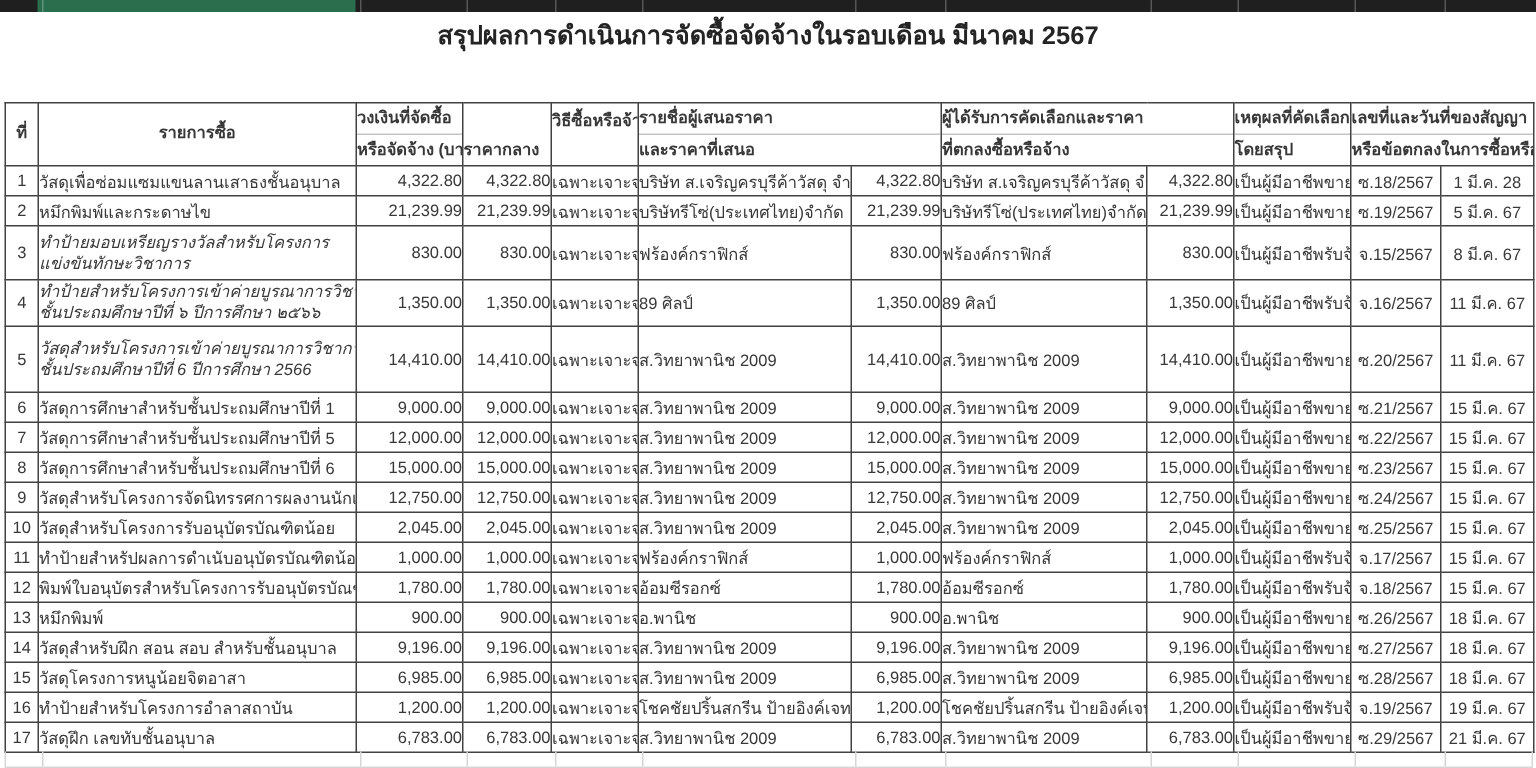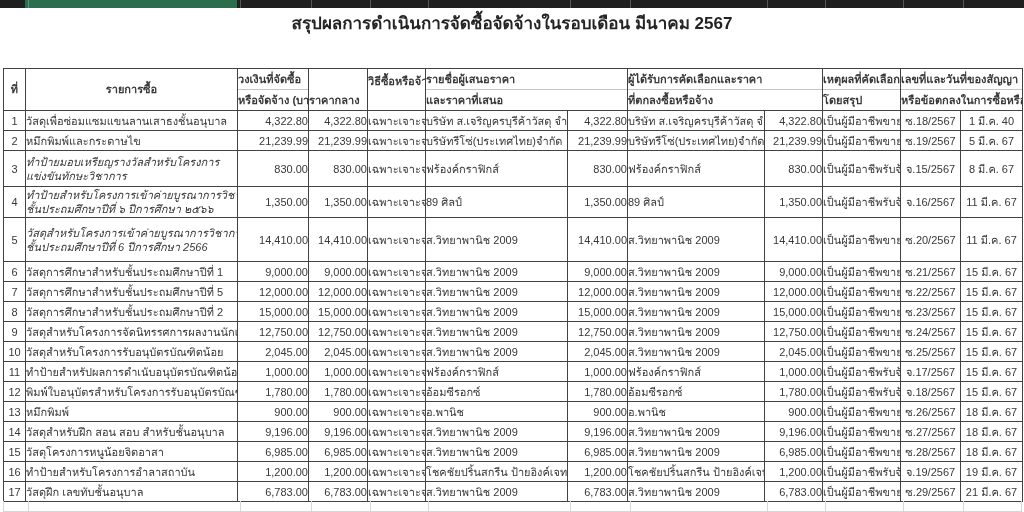--- a/index.html
+++ b/index.html
@@ -120,21 +120,21 @@
         <td class="c-item">วัสดุเพื่อซ่อมแซมแขนลานเสาธงชั้นอนุบาล</td>
         <td class="c-num">4,322.80</td>
         <td class="c-num">4,322.80</td>
         <td class="c-center">เฉพาะเจาะจง</td>
         <td class="c-name">บริษัท ส.เจริญครบุรีค้าวัสดุ จำกัด</td>
         <td class="c-num">4,322.80</td>
         <td class="c-name">บริษัท ส.เจริญครบุรีค้าวัสดุ จำกัด</td>
         <td class="c-num">4,322.80</td>
         <td class="c-center">เป็นผู้มีอาชีพขายพัสดุ</td>
         <td class="c-center c-red">ซ.18/2567</td>
-        <td class="c-center c-red">1 มี.ค. 40</td>
+        <td class="c-center c-red">1 มี.ค. 28</td>
       </tr>
       <tr>
         <td class="c-no">2</td>
         <td class="c-item">หมึกพิมพ์และกระดาษไข</td>
         <td class="c-num">21,239.99</td>
         <td class="c-num">21,239.99</td>
         <td class="c-center">เฉพาะเจาะจง</td>
         <td class="c-name">บริษัทรีโซ่(ประเทศไทย)จำกัด</td>
         <td class="c-num">21,239.99</td>
         <td class="c-name">บริษัทรีโซ่(ประเทศไทย)จำกัด</td>
@@ -217,21 +217,21 @@
         <td class="c-name">ส.วิทยาพานิช 2009</td>
         <td class="c-num">12,000.00</td>
         <td class="c-name">ส.วิทยาพานิช 2009</td>
         <td class="c-num">12,000.00</td>
         <td class="c-center">เป็นผู้มีอาชีพขายพัสดุ</td>
         <td class="c-center c-red">ซ.22/2567</td>
         <td class="c-center c-red">15 มี.ค. 67</td>
       </tr>
       <tr>
         <td class="c-no">8</td>
-        <td class="c-item">วัสดุการศึกษาสำหรับชั้นประถมศึกษาปีที่ 2</td>
+        <td class="c-item">วัสดุการศึกษาสำหรับชั้นประถมศึกษาปีที่ 6</td>
         <td class="c-num">15,000.00</td>
         <td class="c-num">15,000.00</td>
         <td class="c-center">เฉพาะเจาะจง</td>
         <td class="c-name">ส.วิทยาพานิช 2009</td>
         <td class="c-num">15,000.00</td>
         <td class="c-name">ส.วิทยาพานิช 2009</td>
         <td class="c-num">15,000.00</td>
         <td class="c-center">เป็นผู้มีอาชีพขายพัสดุ</td>
         <td class="c-center c-red">ซ.23/2567</td>
         <td class="c-center c-red">15 มี.ค. 67</td>

